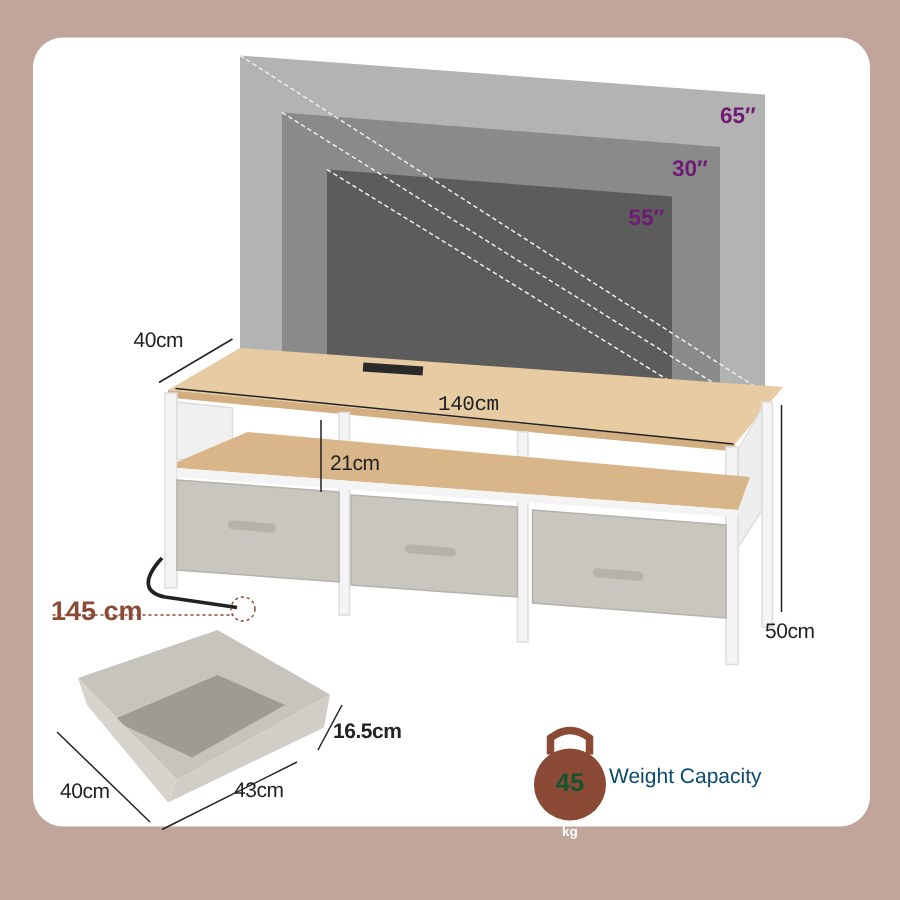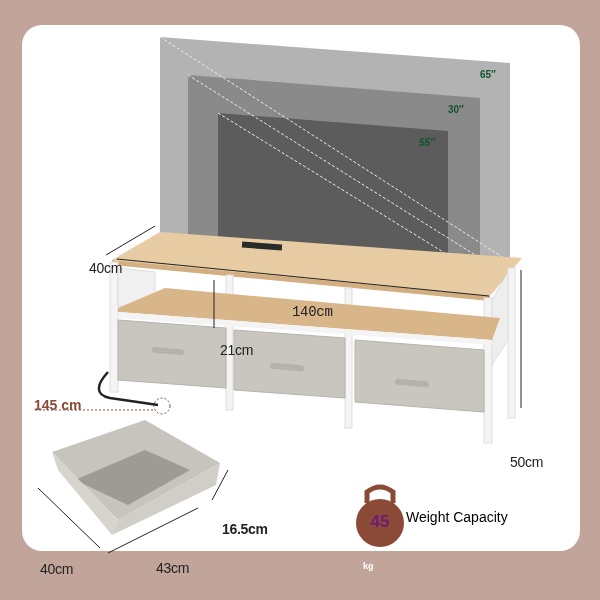--- a/index.html
+++ b/index.html
@@ -1,24 +1,24 @@
 <!DOCTYPE html>
 <html><head>
 <meta charset="utf-8">
 <style>
   html, body { margin:0; padding:0; }
   body { width:600px; height:600px; background:#c1a59a; position:relative; overflow:hidden; font-family:"Liberation Sans", sans-serif; }
   .card { position:absolute; left:22px; top:25px; width:558px; height:526px; background:#ffffff; border-radius:20px; overflow:hidden; }
   svg.scene { position:absolute; left:0; top:0; }
-  .lbl { position:absolute; color:#222; font-size:14px; letter-spacing:-0.3px;margin-top:42px; }
-  .tvlbl { position:absolute; color:#14532d; font-weight:bold; font-size:10px; }
-  .cord-lbl { position:absolute; color:#8a4a36; font-weight:bold; font-size:14px; }
-  .wtext { position:absolute; left:406px; top:509px; font-size:14px; color:#000000; line-height:17px; }
-  .kb-num { position:absolute; left:363px; top:512px; width:34px; text-align:center; color:#701a75; font-weight:bold; font-size:17px; }
-  .kb-unit { position:absolute; left:363px; top:561px; width:34px; text-align:left; color:#fff; font-size:9px;font-weight:bold; }
+  .lbl { position:absolute; color:#222; font-size:14px; letter-spacing:-0.3px; }
+  .tvlbl { position:absolute; color:#701a75; font-weight:bold; font-size:15px; }
+  .cord-lbl { position:absolute; color:#8a4a36; font-weight:bold; font-size:18px; }
+  .wtext { position:absolute; left:406px; top:509px; font-size:14px; color:#0c4a6e; line-height:17px; }
+  .kb-num { position:absolute; left:363px; top:512px; width:34px; text-align:center; color:#14532d; font-weight:bold; font-size:17px; }
+  .kb-unit { position:absolute; left:363px; top:549px; width:34px; text-align:center; color:#fff; font-size:9px;font-weight:bold; }
 </style>
 </head>
 <body>
 
 <div class="card"></div>
 
 <svg class="scene" width="600" height="600" viewBox="0 0 600 600">
 
   <polygon points="160,37 510,63 510,262 160,250" fill="#b3b3b3"></polygon>
   <polygon points="188,75 480,98 480,258 188,248" fill="#8a8a8a"></polygon>
@@ -66,21 +66,21 @@
   <line x1="38" y1="488" x2="100" y2="548" stroke="#222"></line>
   <line x1="108" y1="553" x2="198" y2="508" stroke="#222"></line>
   <line x1="212" y1="500" x2="228" y2="470" stroke="#222"></line>
 
   <path d="M367,503 L367,492 Q380,482 393,492 L393,503" stroke="#8a4a36" stroke-width="5" fill="none"></path>
   <circle cx="380" cy="523" r="24" fill="#8a4a36"></circle>
 </svg>
 
 <div class="tvlbl" style="left:480px;top:69px;">65″</div>
 <div class="tvlbl" style="left:448px;top:104px;">30″</div>
-<div class="tvlbl" style="left:419px;top:137px;font-style:italic;">55″</div>
+<div class="tvlbl" style="left:419px;top:137px;">55″</div>
 
 <div class="lbl" style="left:89px;top:218px;">40cm</div>
 <div class="lbl" style="left:292px;top:262px;font-family:Liberation Mono, monospace;">140cm</div>
 <div class="lbl" style="left:220px;top:300px;">21cm</div>
 <div class="lbl" style="left:510px;top:412px;">50cm</div>
 <div class="cord-lbl" style="left:34px;top:397px;">145 cm</div>
 
 <div class="lbl" style="left:40px;top:519px;">40cm</div>
 <div class="lbl" style="left:156px;top:518px;">43cm</div>
 <div class="lbl" style="left:222px;top:479px;font-weight:bold;">16.5cm</div>

